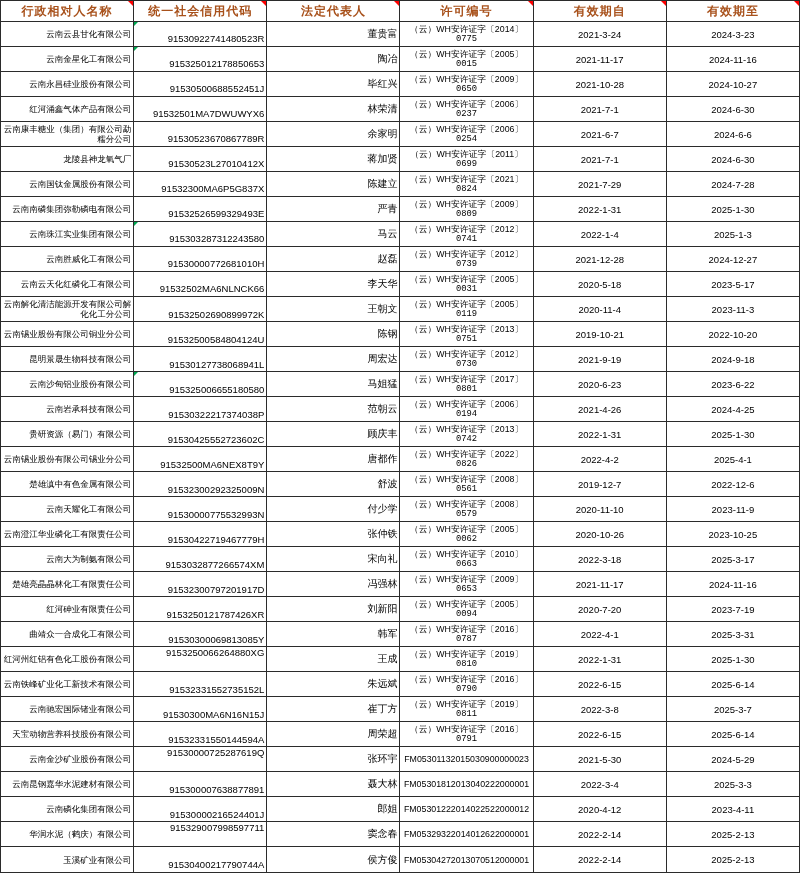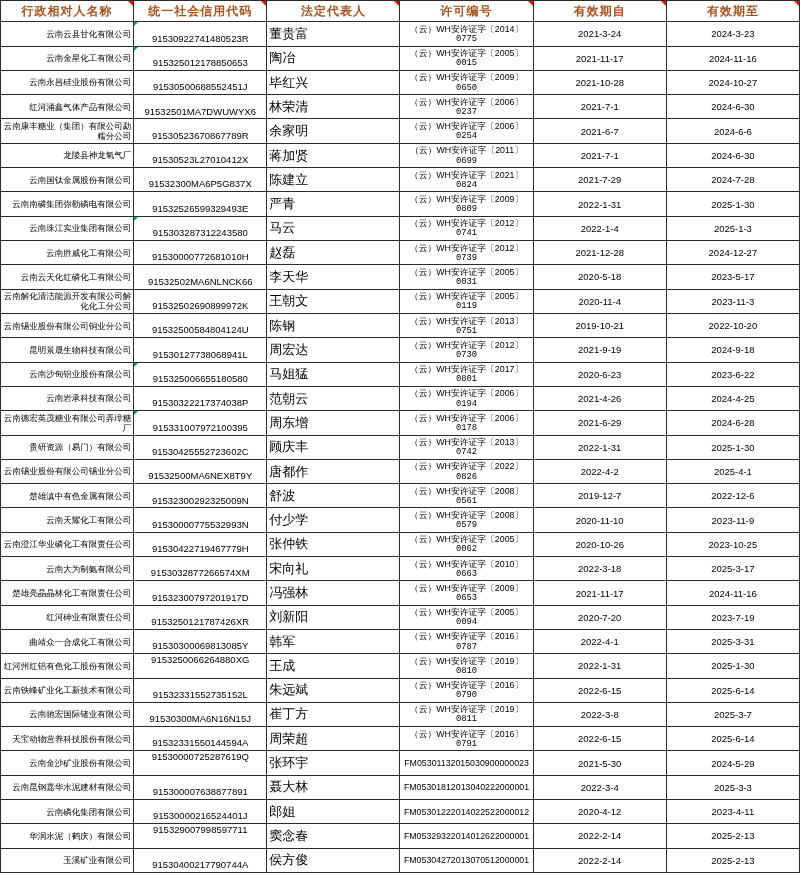--- a/index.html
+++ b/index.html
@@ -3,23 +3,23 @@
 <meta charset="utf-8">
 <style>
   html,body{margin:0;padding:0;background:#fff;}
   body{width:800px;font-family:"Liberation Sans","DejaVu Sans",sans-serif;color:#000;}
   table{width:800px;height:873px;border-collapse:collapse;table-layout:fixed;background:#fff;}
   col{width:16.6667%;}
   tr{height:21.3px;margin-left:44px;}
   th,td{border:1px solid #2b2b2b;position:relative;overflow:hidden;padding:0 2px;}
   th{font-size:12px;font-weight:bold;color:var(--hdr,#A8511B);text-align:center;vertical-align:middle;letter-spacing:1px;}
   td.c-name{font-size:8.5px;text-align:right;vertical-align:middle;line-height:1.2;}
-  td.c-code{font-size:9.5px;text-align:center;vertical-align:bottom;line-height:1.05;padding-bottom:2px;letter-spacing:0;}
+  td.c-code{font-size:9.5px;text-align:right;vertical-align:bottom;line-height:1.05;padding-bottom:2px;letter-spacing:0;}
   td.c-code.top{vertical-align:top;padding-top:1px;}
-  td.c-rep{font-size:13px;text-align:left;vertical-align:middle;}
+  td.c-rep{font-size:10px;text-align:right;vertical-align:middle;}
   td.c-lic{font-size:8.8px;text-align:center;vertical-align:middle;line-height:1.15;}
   td.c-lic .l2{display:block;font-family:Liberation Mono, monospace;}
   td.c-date{font-size:9.5px;text-align:center;vertical-align:middle;}
   .r-tri{position:absolute;top:0;right:0;width:0;height:0;border-top:5px solid var(--mred,#FF0000);border-left:5px solid transparent;}
   .g-tri{position:absolute;top:0;left:0;width:0;height:0;border-top:4px solid var(--mgreen,#00A651);border-right:4px solid transparent;}
 </style>
 </head>
 <body>
 
 <table>
@@ -164,28 +164,20 @@
       </tr>
       <tr>
         <td class="c-name">云南岩承科技有限公司</td>
         <td class="c-code"><span>91530322217374038P</span></td>
         <td class="c-rep">范朝云</td>
         <td class="c-lic"><span>（云）WH安许证字〔2006〕</span><span class="l2">0194</span></td>
         <td class="c-date">2021-4-26</td>
         <td class="c-date">2024-4-25</td>
       </tr>
       <tr>
-        <td class="c-name">云南德宏英茂糖业有限公司弄璋糖厂</td>
-        <td class="c-code"><i class="g-tri"></i><span>915331007972100395</span></td>
-        <td class="c-rep">周东增</td>
-        <td class="c-lic"><span>（云）WH安许证字〔2006〕</span><span class="l2">0178</span></td>
-        <td class="c-date">2021-6-29</td>
-        <td class="c-date">2024-6-28</td>
-      </tr>
-      <tr>
         <td class="c-name">贵研资源（易门）有限公司</td>
         <td class="c-code"><span>91530425552723602C</span></td>
         <td class="c-rep">顾庆丰</td>
         <td class="c-lic"><span>（云）WH安许证字〔2013〕</span><span class="l2">0742</span></td>
         <td class="c-date">2022-1-31</td>
         <td class="c-date">2025-1-30</td>
       </tr>
       <tr>
         <td class="c-name">云南锡业股份有限公司锡业分公司</td>
         <td class="c-code"><span>91532500MA6NEX8T9Y</span></td>

